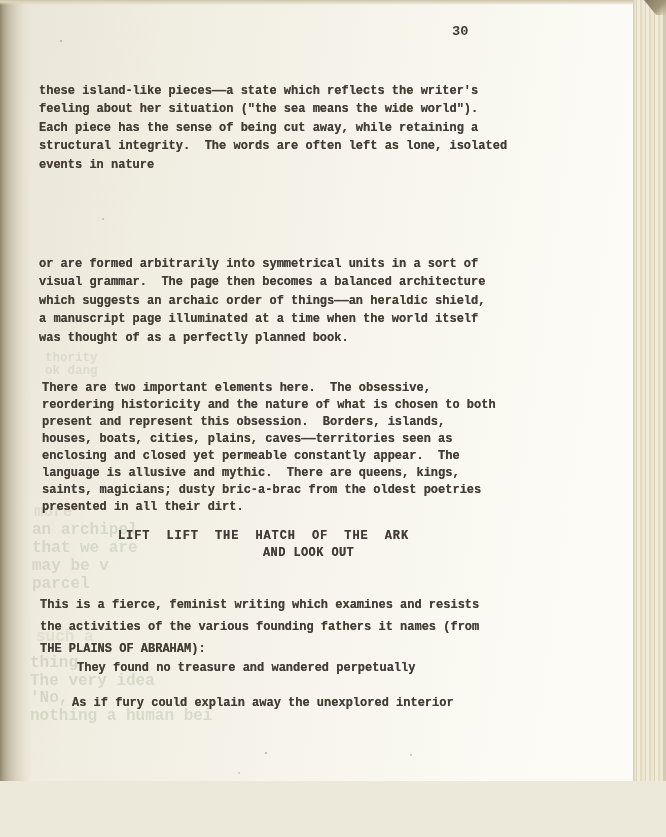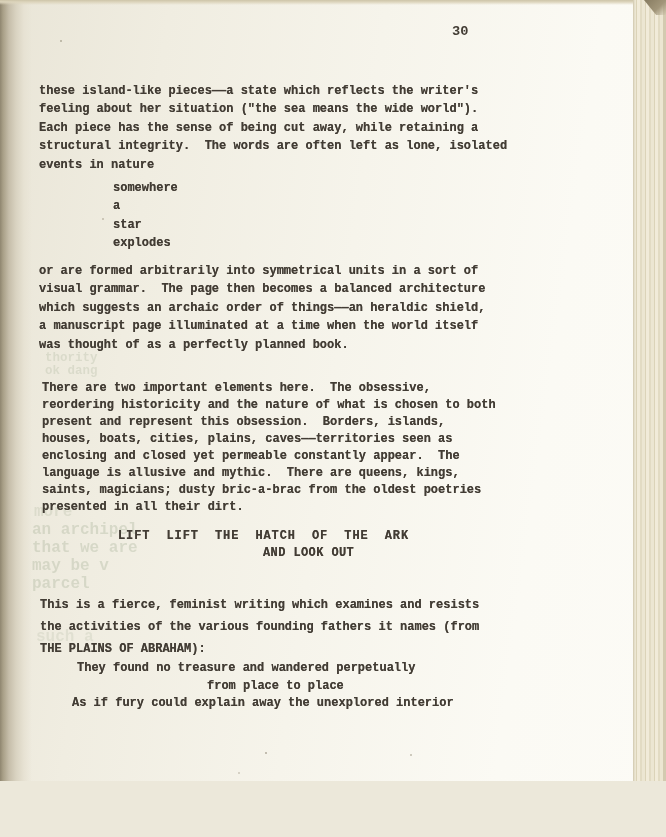--- a/index.html
+++ b/index.html
@@ -22,21 +22,21 @@
           border-right:3px solid #d3cab0;box-sizing:border-box;}
   .corner-notch{position:absolute;left:644px;top:0;width:22px;height:15px;
           background:linear-gradient(135deg,#867b60 0,#a2967a 60%,rgba(162,150,122,0) 100%);
           clip-path:polygon(0 0,100% 0,100% 100%,55% 100%);}
   
   .tline,.tblock{position:absolute;white-space:pre;font-size:12px;line-height:18.4px;
           text-shadow:0 0 0.5px rgba(55,48,40,0.75);}
   .pageno{position:absolute;left:452px;top:24px;font-size:13.7px;}
   .p1{left:39px;top:82px;}
   .poem{left:113px;top:179px;line-height:18.3px;}
-  .p2{left:39px;top:262px;}
+  .p2{left:39px;top:255px;}
   .p3{left:42px;top:380px;line-height:17px;}
   .head1{left:118px;top:527px;word-spacing:8px;letter-spacing:0.9px;}
   .head2{left:263px;top:544px;letter-spacing:0.4px;}
   .p4{left:40px;top:594px;line-height:22px;}
   .q1{left:77px;top:659px;}
   .q2{left:207px;top:677px;}
   .q3{left:72px;top:694px;}
   .p5{left:45px;top:728px;}
   
   .ghost{position:absolute;white-space:pre;color:#8d9c7e;font-size:16px;
@@ -63,30 +63,30 @@
   <div class="pageno">30</div>
 
   <div class="ghost ga">thority
 ok dang</div>
   <div class="ghost gd">more</div>
   <div class="ghost gb">an archipel
 that we are
 may be v
 parcel</div>
   <div class="ghost gb2">such a</div>
+  <div class="ghost gc">thing
+The very idea
+'No,
+nothing a human bei</div>
 
   <div class="tblock p1">these island-like pieces——a state which reflects the writer's
 feeling about her situation ("the sea means the wide world").
 Each piece has the sense of being cut away, while retaining a
 structural integrity.  The words are often left as lone, isolated
 events in nature</div>
-  <div class="tblock poem">somewhere
-a
-star
-explodes</div>
   <div class="tblock p2">or are formed arbitrarily into symmetrical units in a sort of
 visual grammar.  The page then becomes a balanced architecture
 which suggests an archaic order of things——an heraldic shield,
 a manuscript page illuminated at a time when the world itself
 was thought of as a perfectly planned book.</div>
   <div class="tblock p3">There are two important elements here.  The obsessive,
 reordering historicity and the nature of what is chosen to both
 present and represent this obsession.  Borders, islands,
 houses, boats, cities, plains, caves——territories seen as
 enclosing and closed yet permeable constantly appear.  The
@@ -95,21 +95,20 @@
 presented in all their dirt.</div>
 
   <div class="tline head1">LIFT LIFT THE HATCH OF THE ARK</div>
   <div class="tline head2">AND LOOK OUT</div>
 
   <div class="tblock p4">This is a fierce, feminist writing which examines and resists
 the activities of the various founding fathers it names (from
 THE PLAINS OF ABRAHAM):</div>
 
   <div class="tline q1">They found no treasure and wandered perpetually</div>
-  <div class="tline q2">from place to place</div>
   <div class="tline q3">As if fury could explain away the unexplored interior</div>
 
 
   <div class="speck" style="left:60px;top:40px;width:2px;height:2px;opacity:.5"></div>
   <div class="speck" style="left:102px;top:218px;width:2px;height:2px;opacity:.4"></div>
   <div class="speck" style="left:265px;top:752px;width:2px;height:2px;opacity:.55"></div>
   <div class="speck" style="left:410px;top:754px;width:2px;height:2px;opacity:.45"></div>
   <div class="speck" style="left:345px;top:786px;width:2px;height:2px;opacity:.35"></div>
   <div class="speck" style="left:238px;top:772px;width:1.5px;height:1.5px;opacity:.3"></div>
 

